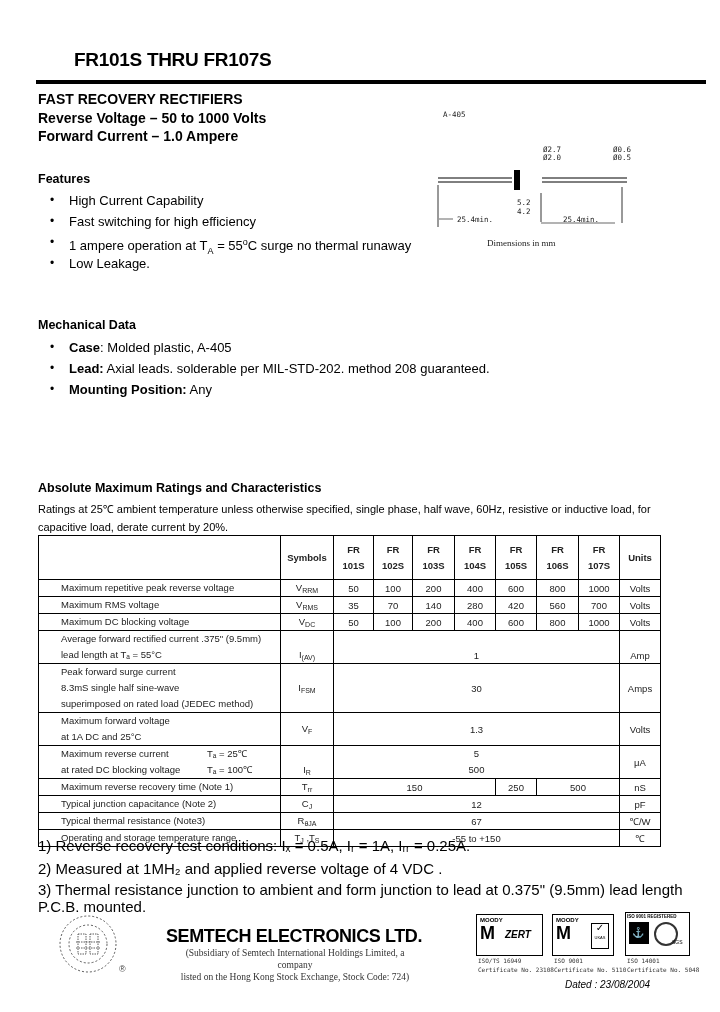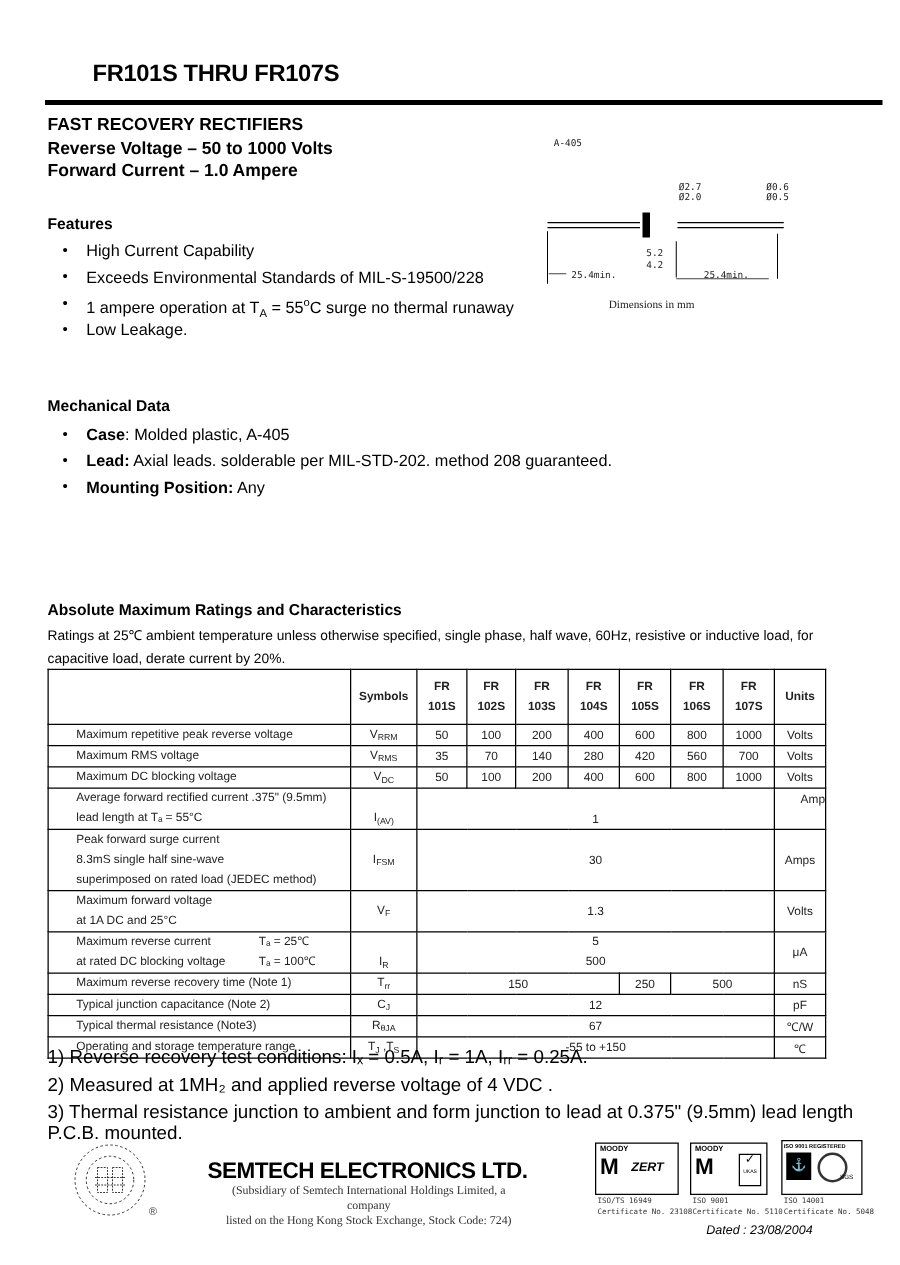--- a/index.html
+++ b/index.html
@@ -60,21 +60,21 @@
     <line x1="116" y1="88" x2="116" y2="117" stroke="#000" stroke-width="0.8"></line>
     <line x1="197" y1="82" x2="197" y2="118" stroke="#000" stroke-width="0.8"></line>
     <line x1="116" y1="118" x2="190" y2="118" stroke="#000" stroke-width="0.6"></line>
     <line x1="14" y1="114" x2="28" y2="114" stroke="#000" stroke-width="0.6"></line>
   </svg>
 </div>
 
 <div class="abs h2" style="top:172px;">Features</div>
 <ul class="bul" style="top:190px;">
   <li>High Current Capability</li>
-  <li>Exceeds Environmental Standards of MIL-S-19500/228</li>
+  <li>Fast switching for high efficiency</li>
   <li><span>1 ampere operation at T</span><sub>A</sub><span> = 55</span><sup>o</sup><span>C surge no thermal runaway</span></li>
   <li>Low Leakage.</li>
 </ul>
 
 <div class="abs h2" style="top:318px;">Mechanical Data</div>
 <ul class="bul" style="top:337px;">
   <li><b>Case</b><span>: Molded plastic, A-405</span></li>
   <li><b>Lead:</b><span> Axial leads. solderable per MIL-STD-202. method 208 guaranteed.</span></li>
   <li><b>Mounting Position:</b><span> Any</span></li>
 </ul>
@@ -141,21 +141,21 @@
     <td>400</td>
     <td>600</td>
     <td>800</td>
     <td>1000</td>
     <td>Volts</td>
   </tr>
   <tr style="height:32px;">
     <td class="desc"><span>Average forward rectified current .375" (9.5mm)</span><br><span>lead length at Tₐ = 55°C</span></td>
     <td style="vertical-align:bottom;padding-bottom:2px;"><span>I</span><span class="ss">(AV)</span></td>
     <td colspan="7" style="vertical-align:bottom;padding-bottom:2px;">1</td>
-    <td style="vertical-align:bottom;padding-bottom:18px;text-align:right;">Amp</td>
+    <td style="vertical-align:bottom;padding-bottom:2px;">Amp</td>
   </tr>
   <tr style="height:48px;">
     <td class="desc"><span>Peak forward surge current</span><br><span>8.3mS single half sine-wave</span><br><span>superimposed on rated load (JEDEC method)</span></td>
     <td><span>I</span><span class="ss">FSM</span></td>
     <td colspan="7">30</td>
     <td>Amps</td>
   </tr>
   <tr style="height:32px;">
     <td class="desc"><span>Maximum forward voltage</span><br><span>at 1A DC and 25°C</span></td>
     <td><span>V</span><span class="ss">F</span></td>

